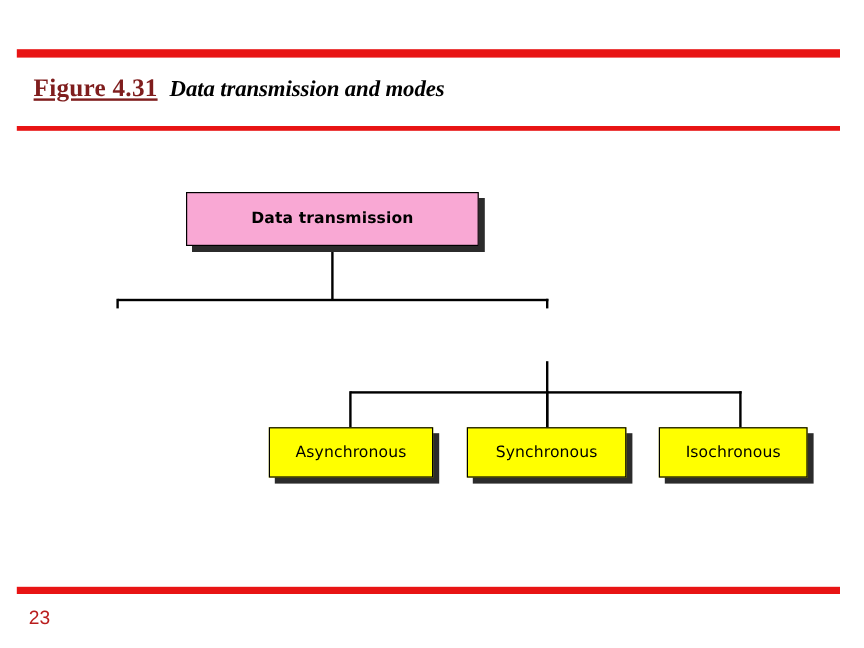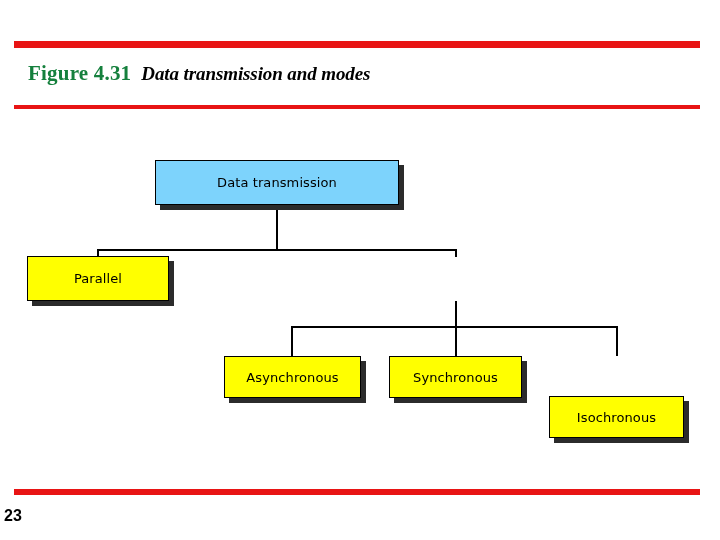--- a/index.html
+++ b/index.html
@@ -30,42 +30,43 @@
     position: absolute;
     left: 28px;
     top: 63px;
     white-space: nowrap;
     line-height: 1;
   }
   #figure-label {
     font-family: "Liberation Serif", serif;
     font-weight: bold;
     font-size: 21px;
-    color: #15803d;
+    color: #7f1d1d;
     letter-spacing: 0.2px;
+    text-decoration: underline;
   }
   #figure-caption {
     font-family: "Liberation Serif", serif;
     font-weight: bold;
     font-style: italic;
     font-size: 19px;
     color: #000000;
     margin-left: 10px;
     letter-spacing: -0.1px;
   }
 
   
   #page-number {
     position: absolute;
-    left: 4px;
+    left: 24px;
     top: 508px;
     font-family: "Liberation Sans", sans-serif;
-    font-weight: bold;
+    font-weight: normal;
     font-size: 16px;
-    color: #000000;
+    color: #b91c1c;
     line-height: 1;
   }
 
   
   #diagram {
     position: absolute;
     left: 0;
     top: 0;
     width: 720px;
     height: 540px;
@@ -77,21 +78,21 @@
     box-shadow: 5px 5px 0 0 #2b2b2b;
     display: flex;
     align-items: center;
     justify-content: center;
     font-family: "DejaVu Sans", sans-serif;
     font-size: 13px;
     color: #000000;
     letter-spacing: 0.1px;
     z-index: 3;
   }
-  .node.white  { background: #7dd3fc; }
+  .node.white  { background: #f9a8d4; font-weight: bold; }
   .node.yellow { background: #FFFF00; }
 
   .conn {
     position: absolute;
     background: #000000;
     z-index: 1;
   }
   .conn.v { width: 2px; }
   .conn.h { height: 2px; }
 </style>
@@ -123,34 +124,31 @@
     <div class="conn h" style="left:292px; top:326px; width:326px;"></div>
 
     <div class="conn v" style="left:291px; top:326px; height:30px;"></div>
     <div class="conn v" style="left:455px; top:326px; height:30px;"></div>
     <div class="conn v" style="left:616px; top:326px; height:30px;"></div>
 
     <div class="node white" style="left:155px; top:160px; width:244px; height:45px;">
       <span>Data transmission</span>
     </div>
 
-    <div class="node yellow" style="left:27px; top:256px; width:142px; height:45px;">
-      <span>Parallel</span>
-    </div>
 
 
     <div class="node yellow" style="left:389px; top:356px; width:133px; height:42px;">
       <span>Synchronous</span>
     </div>
 
     <div class="node yellow" style="left:224px; top:356px; width:137px; height:42px;">
       <span>Asynchronous</span>
     </div>
 
-    <div class="node yellow" style="left:549px; top:356px; width:135px; height:42px;margin-top:40px;">
+    <div class="node yellow" style="left:549px; top:356px; width:124px; height:42px;">
       <span>Isochronous</span>
     </div>
 
   </div>
 
   <div id="page-number">23</div>
 
 </div>
 
 </body></html>

